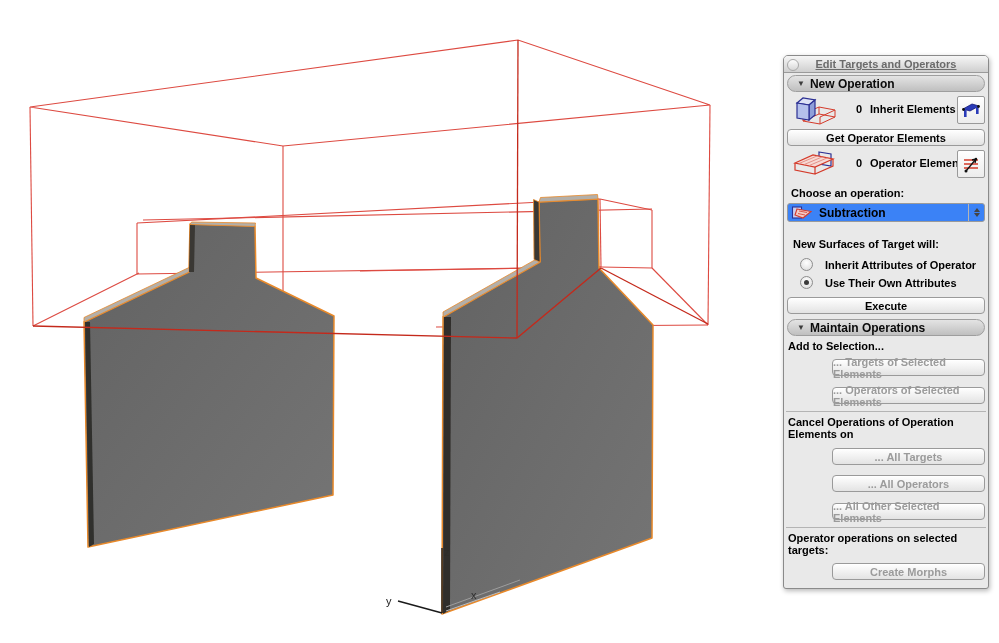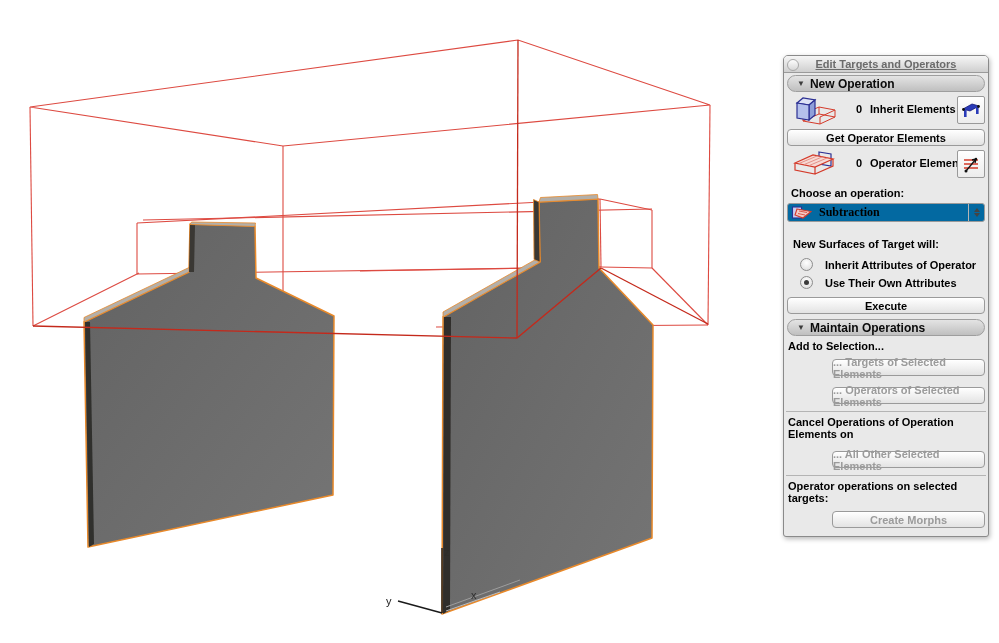--- a/index.html
+++ b/index.html
@@ -32,21 +32,21 @@
   .row .cnt{position:absolute;left:72px;top:11px;font-weight:bold;}
   .row .cntlbl{position:absolute;left:86px;top:11px;font-weight:bold;}
   .sqbtn{position:absolute;left:173px;top:4px;width:26px;height:26px;border:1px solid #999;
          border-radius:2px;background:linear-gradient(#ffffff,#ececec);
          display:flex;align-items:center;justify-content:center;}
   .lbl{font-weight:bold;line-height:12px;}
   .lbl.choose{margin:7px 0 0 7px;}
   .lbl.surfaces{margin:16px 0 0 9px;}
   .lbl.plain{margin:4px 0 0 4px;}
   .dropdown{margin:4px 3px 0;height:17px;border:1px solid #9a9a9a;border-radius:3px;
-            background:#0369a1;display:flex;align-items:center;position:relative;font-family:Liberation Serif, serif;}
+            background:#3b82f6;display:flex;align-items:center;position:relative;}
   .dropdown .dlabel{font-weight:bold;font-size:12px;margin-left:6px;}
   .stepper{position:absolute;right:0;top:0;width:15px;height:100%;border-left:1px solid #b5b5b5;
            display:flex;flex-direction:column;align-items:center;justify-content:center;gap:1px;}
   .tup{width:0;height:0;border-left:3.5px solid transparent;border-right:3.5px solid transparent;
        border-bottom:4px solid #444;}
   .tdn{width:0;height:0;border-left:3.5px solid transparent;border-right:3.5px solid transparent;
        border-top:4px solid #444;}
   .radio-row{display:flex;align-items:center;gap:12px;margin:8px 0 0 16px;height:13px;}
   .radio-row.second{margin-top:5px;}
   .radio{width:11px;height:11px;border-radius:50%;border:1px solid #8d8d8d;
@@ -219,20 +219,22 @@
 
     <div class="lbl plain">Add to Selection...</div>
 
     <div class="abtn disabled mt7">... Targets of Selected Elements</div>
     <div class="abtn disabled mt11">... Operators of Selected Elements</div>
 
     <div class="sep"></div>
 
     <div class="lbl plain mt5">Cancel Operations of Operation Elements on</div>
 
+    <div class="abtn disabled mt8">... All Targets</div>
+    <div class="abtn disabled mt10">... All Operators</div>
     <div class="abtn disabled mt11">... All Other Selected Elements</div>
 
     <div class="sep"></div>
 
     <div class="lbl plain mt6">Operator operations on selected targets:</div>
 
     <div class="abtn disabled mt7">Create Morphs</div>
   </div>
 
 </div>

